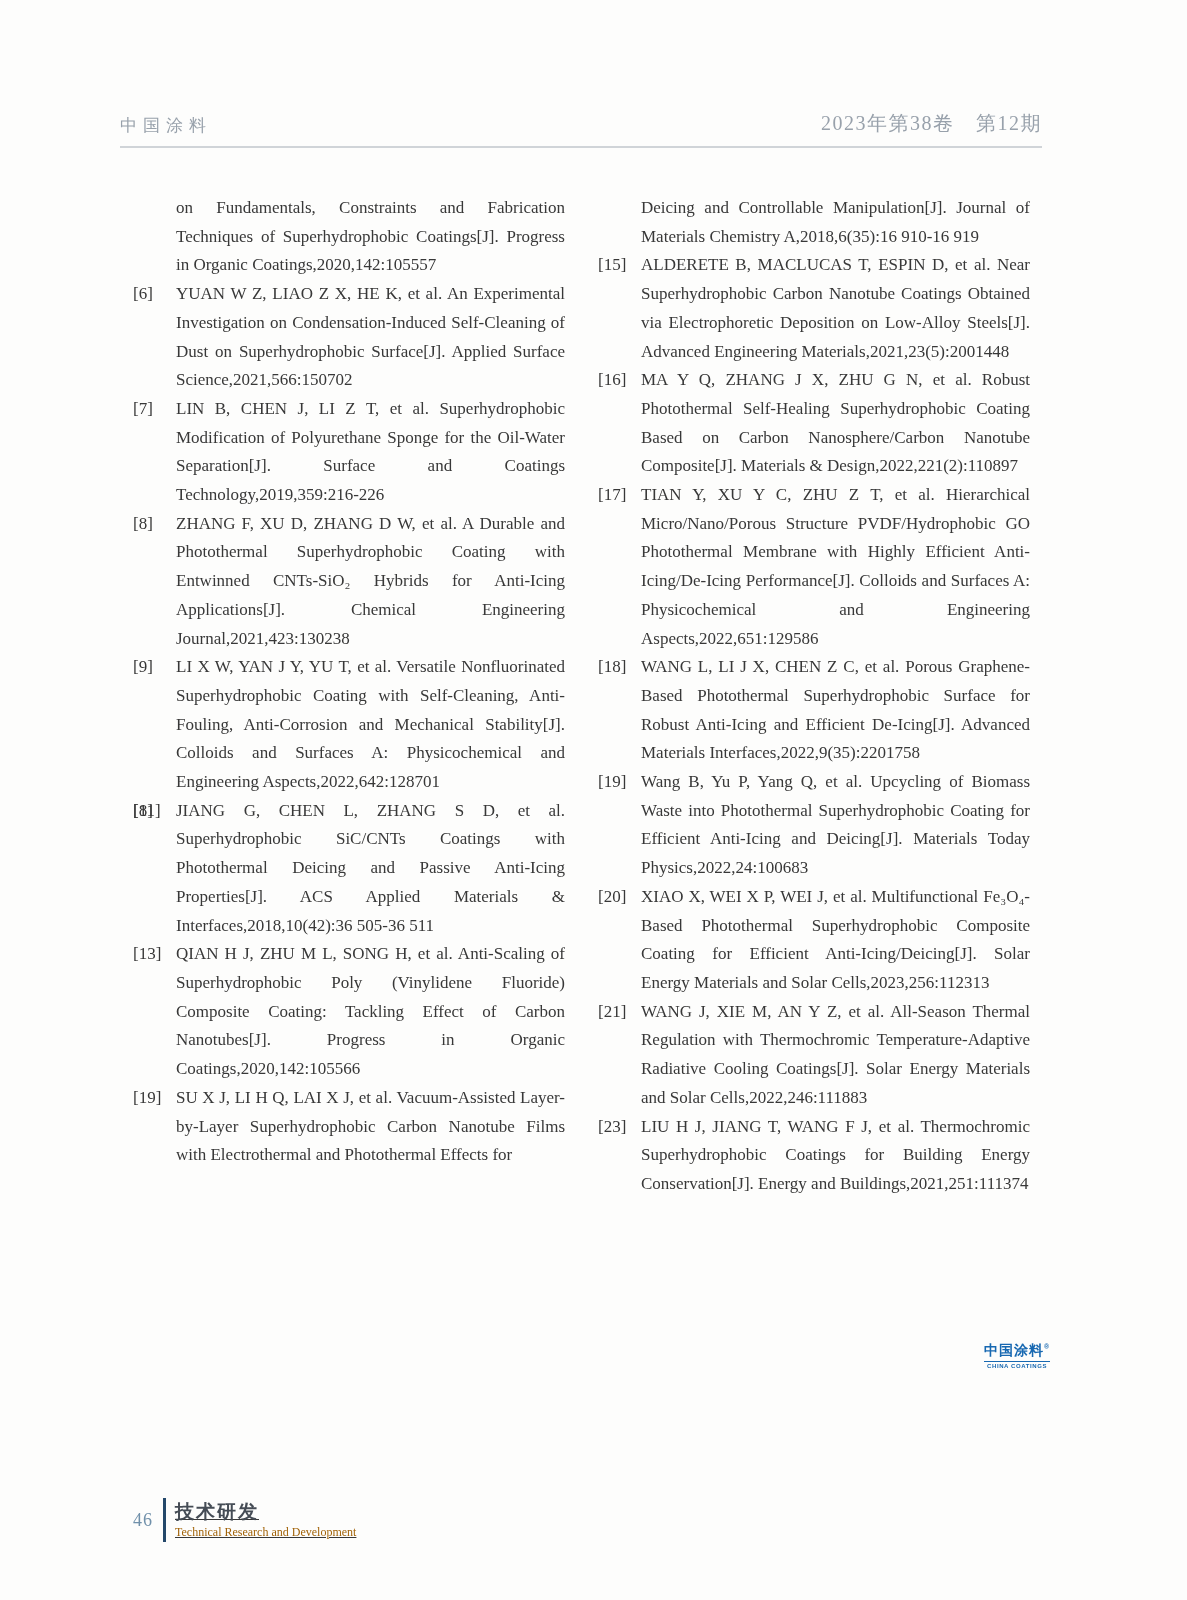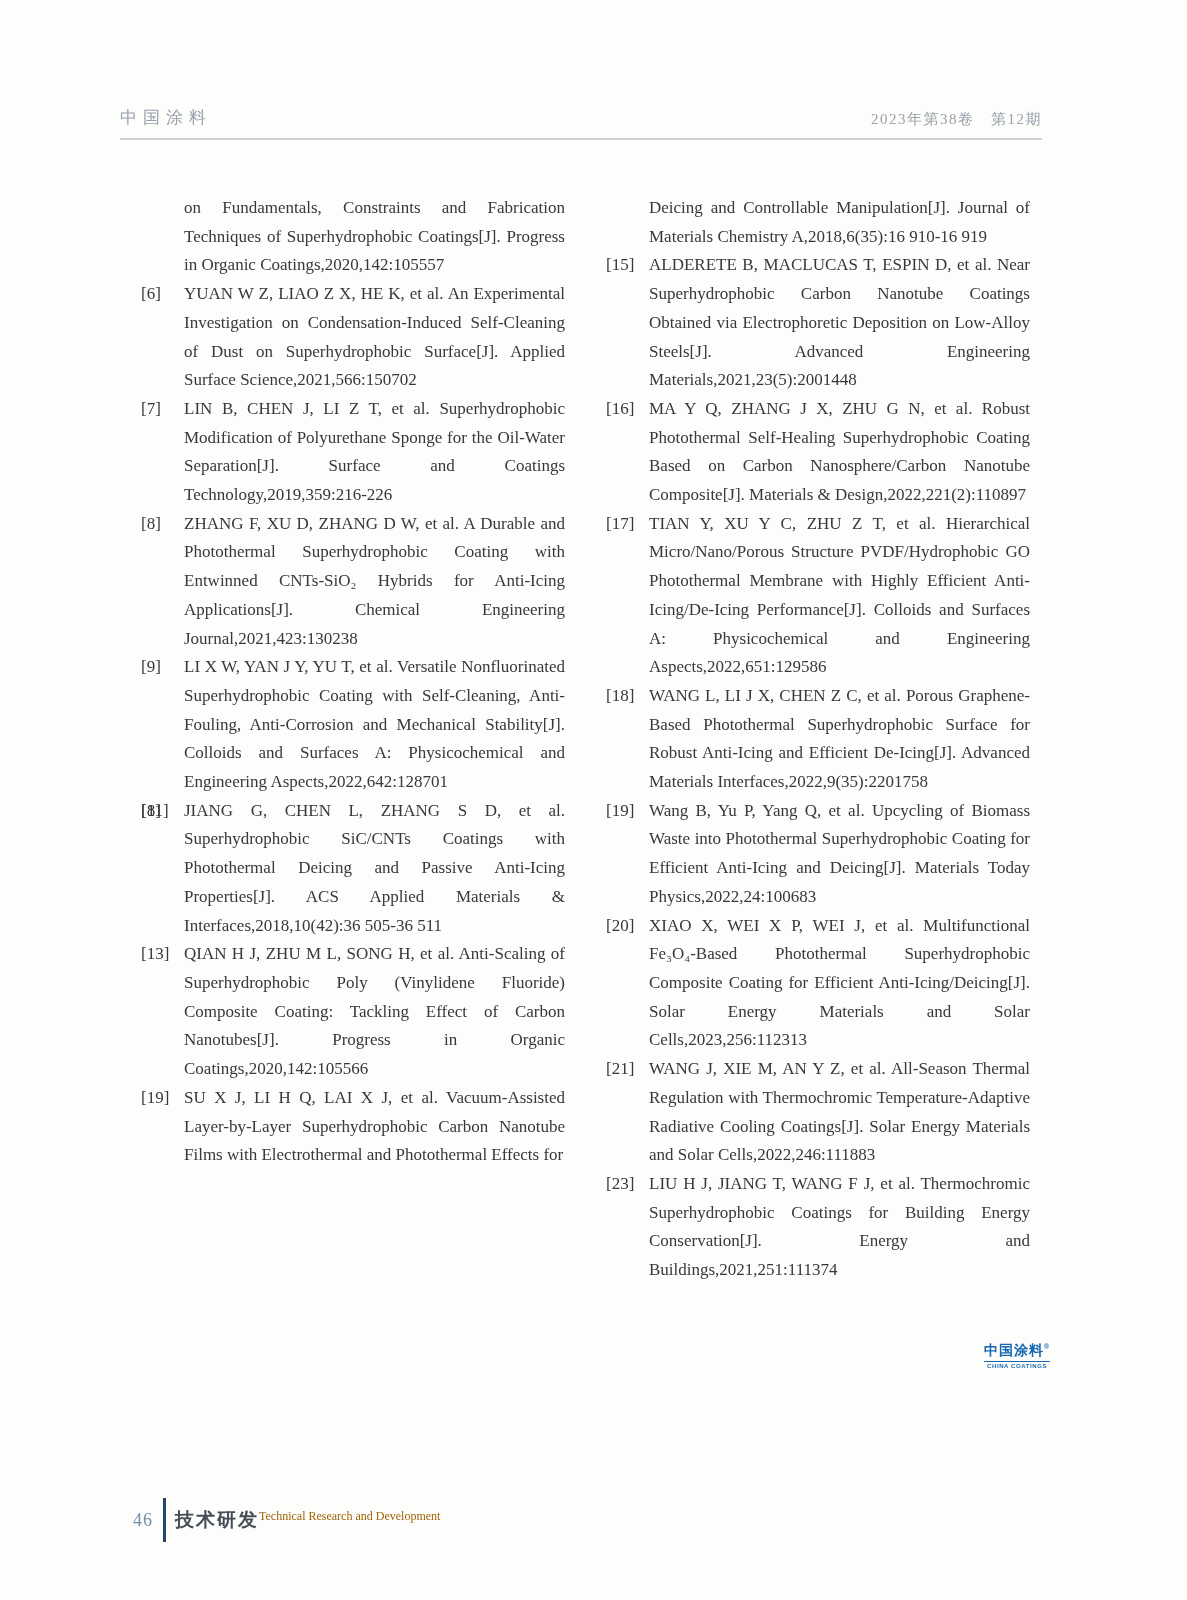--- a/index.html
+++ b/index.html
@@ -14,36 +14,35 @@
 
   
   .page-header {
     position: absolute; left: 120px; top: 80px; width: 922px;
     display: flex; justify-content: space-between; align-items: flex-end;
     padding-bottom: 9px;
     border-bottom: 2px solid #d0d4d8;
     color: #98a1ab;
   }
   .journal-name { font-size: 17px; letter-spacing: 6px; }
-  .issue-info { font-size: 15px; letter-spacing: 1.5px; margin-top: 30px; }
+  .issue-info { font-size: 20px; letter-spacing: 1.5px; margin-top: 30px; }
 
   
   .content {
     position: absolute; left: 133px; top: 194px; width: 897px;
     display: flex; gap: 33px;
   }
   .col { width: 432px; }
   .ref {
     position: relative;
     padding-left: 43px;
     font-size: 17px;
     line-height: 28.7px;
     text-align: justify;
     text-align-last: left;
-    margin-left: 8px;
   }
   .ref-num { position: absolute; left: 0; top: 0; }
 
   
   .logo {
     position: absolute; left: 984px; top: 1342px;
     color: #1768b1; text-align: center;
     font-family: "Liberation Sans", "DejaVu Sans", sans-serif;
   }
   .logo-cn { font-size: 14px; font-weight: bold; letter-spacing: 1px; white-space: nowrap; }
@@ -54,21 +53,21 @@
     white-space: nowrap;
   }
 
   
   .page-footer {
     position: absolute; left: 133px; top: 1498px;
     display: flex; align-items: center;
   }
   .page-number { font-size: 18px; color: #7090aa; letter-spacing: 1px; }
   .footer-bar { width: 3px; height: 44px; background: #24486a; margin: 0 9px 0 10px; }
-  .footer-titles { display: flex; flex-direction: row; justify-content: space-between; }
+  .footer-titles { display: flex; flex-direction: column; justify-content: space-between; text-decoration: underline; }
   .section-cn {
     font-size: 19px; font-weight: bold; color: #454c55; letter-spacing: 2px;
     font-family: "Liberation Sans", "DejaVu Sans", sans-serif;
     line-height: 24px;
   }
   .section-en { font-size: 12px; color: #a16207; line-height: 16px; }
 </style>
 </head>
 <body>
 

